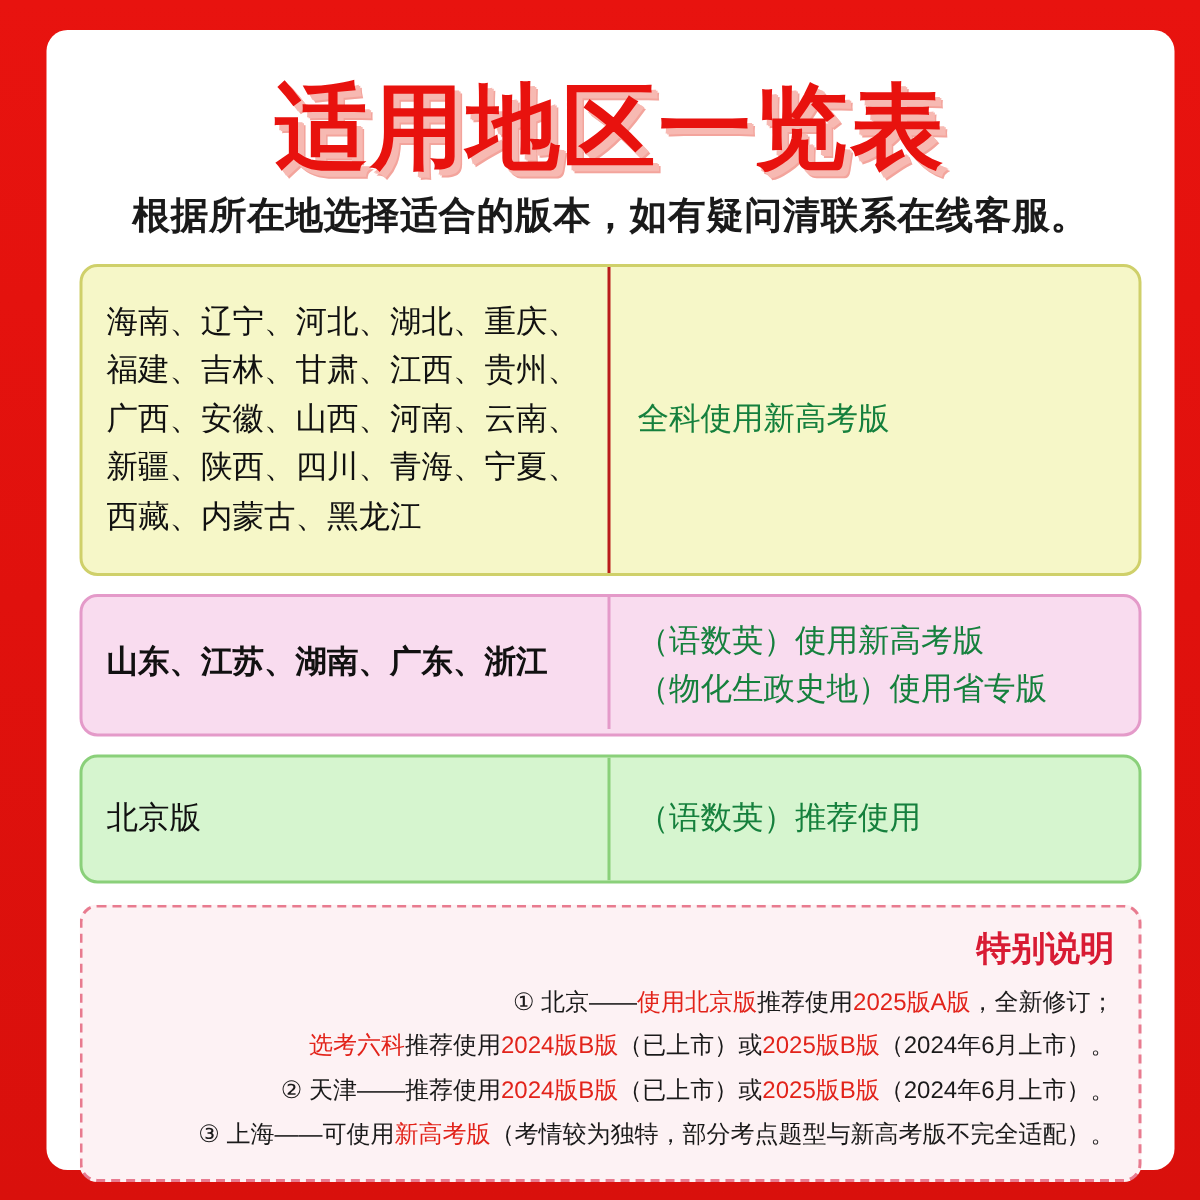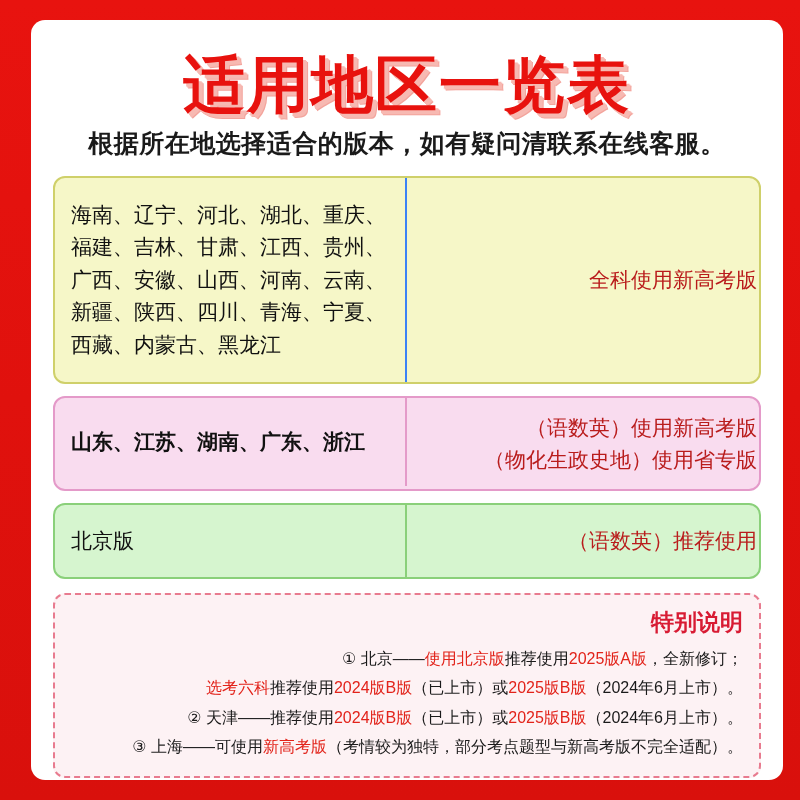--- a/index.html
+++ b/index.html
@@ -71,49 +71,49 @@
     padding: 14px 16px;
     box-sizing: border-box;
     display: flex;
     align-items: center;
     font-size: 21px;
     line-height: 1.55;
     color: #111;
   }
   .region-row .right {
     flex: 1 1 auto;
-    padding: 14px 2px;
+    padding: 14px 18px;
     box-sizing: border-box;
     display: flex;
     flex-direction: column;
-    align-items: flex-end;
+    align-items: flex-start;
     justify-content: center;
     text-align: center;
     font-size: 21px;
     line-height: 1.5;
-    color: #b91c1c;
+    color: #15803d;
   }
   .row-yellow {
     background: #f6f7c8;
     border: 2px solid #cfd06a;
   }
-  .row-yellow .left { border-right: 2px solid #3b82f6; }
+  .row-yellow .left { border-right: 2px solid #b91c1c; }
   .row-pink {
     background: #f9dcef;
     border: 2px solid #e49ac9;
   }
   .row-pink .left { border-right: 2px solid #e49ac9; font-weight: bold; }
   .row-green {
     background: #d6f5cf;
     border: 2px solid #8ad07a;
   }
   .row-green .left { border-right: 2px solid #8ad07a; }
   .row-yellow .left { height: 204px; }
   .row-pink .left { height: 88px; }
-  .row-green .left { height: 72px; }
+  .row-green .left { height: 82px; }
   .left-text { display: block; }
 
   
   .notes {
     margin-top: 14px;
     border: 2px dashed #e87b8f;
     border-radius: 12px;
     background: #fdf2f4;
     padding: 10px 16px 12px 16px;
     box-sizing: border-box;

